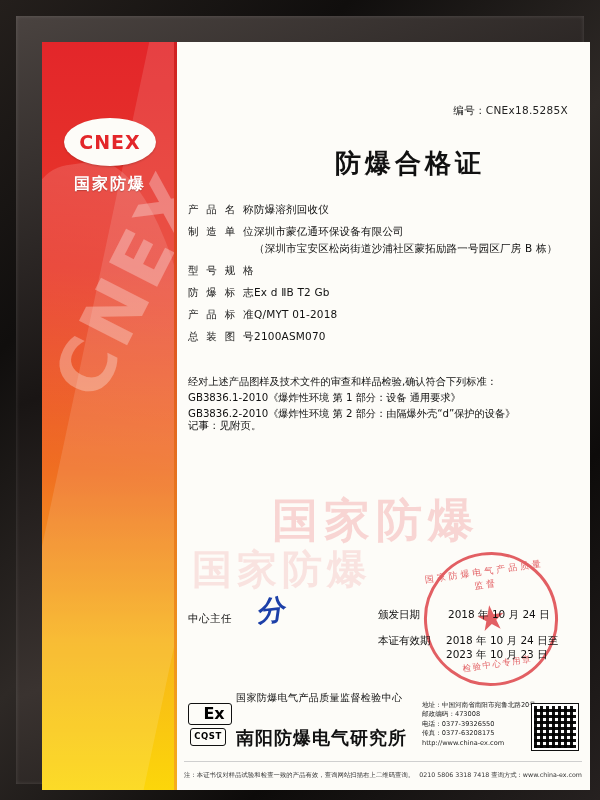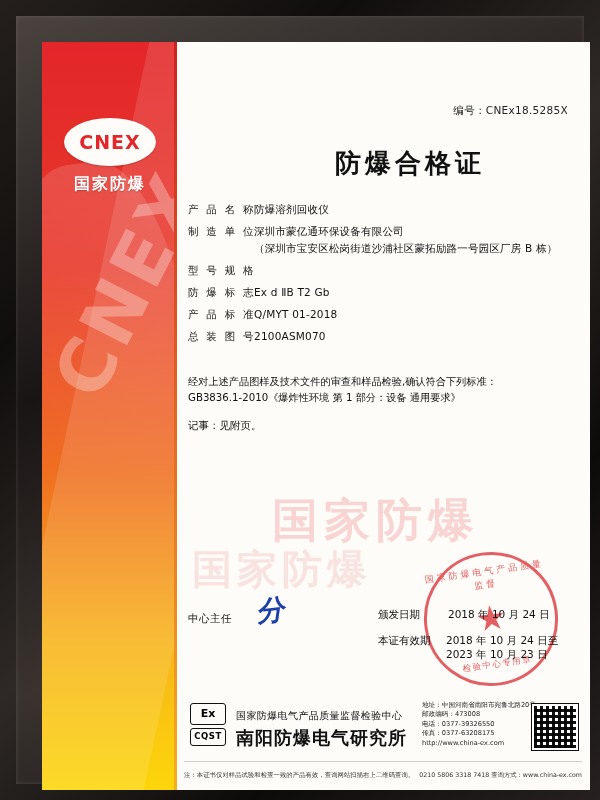--- a/index.html
+++ b/index.html
@@ -308,23 +308,24 @@
     position: absolute;
     left: 10px; bottom: 44px;
     width: 40px;
     text-align: center;
   }
   .ex-box {
     width: 34px; height: 20px;
     border: 1.4px solid #111;
     border-radius: 3px;
     margin: 0 auto;
-    font-size: 11px;
+    font-size: 16px;
     line-height: 19px;
     font-weight: 700;
+    padding-left: 8px;
   }
   .cqst-box {
     width: 34px; height: 16px;
     border: 1.4px solid #111;
     border-radius: 3px;
     margin: 3px auto 0;
     font-size: 8.5px;
     line-height: 15px;
     font-weight: 700;
     letter-spacing: 0.5px;
@@ -336,21 +337,21 @@
   .org-1 {
     font-size: 10px;
     color: #111;
     letter-spacing: 0.4px;
   }
   .org-2 {
     font-size: 18px;
     font-weight: 700;
     color: #111;
     letter-spacing: 1px;
-    margin-top: 3px;
+    margin-top: 21px;
   }
   .addr-block {
     position: absolute;
     left: 244px; bottom: 42px;
     font-size: 6.6px;
     line-height: 9.5px;
     color: #222;
   }
   .qr {
     position: absolute;
@@ -438,20 +439,21 @@
             <div class="field-row">
               <div class="field-label">总装图号</div>
               <div class="field-value">2100ASM070</div>
             </div>
 
           </div>
 
           <div class="standards">
             <div>经对上述产品图样及技术文件的审查和样品检验,确认符合下列标准：</div>
             <div>GB3836.1-2010《爆炸性环境 第 1 部分：设备 通用要求》</div>
+            <div>GB3836.2-2010《爆炸性环境 第 2 部分：由隔爆外壳“d”保护的设备》</div>
           </div>
 
           <div class="remark">记事：见附页。</div>
 
           <div class="seal">
             <div class="seal-text-top">国家防爆电气产品质量监督</div>
             <div class="seal-star">★</div>
             <div class="seal-text-bottom">检验中心专用章</div>
           </div>
 

